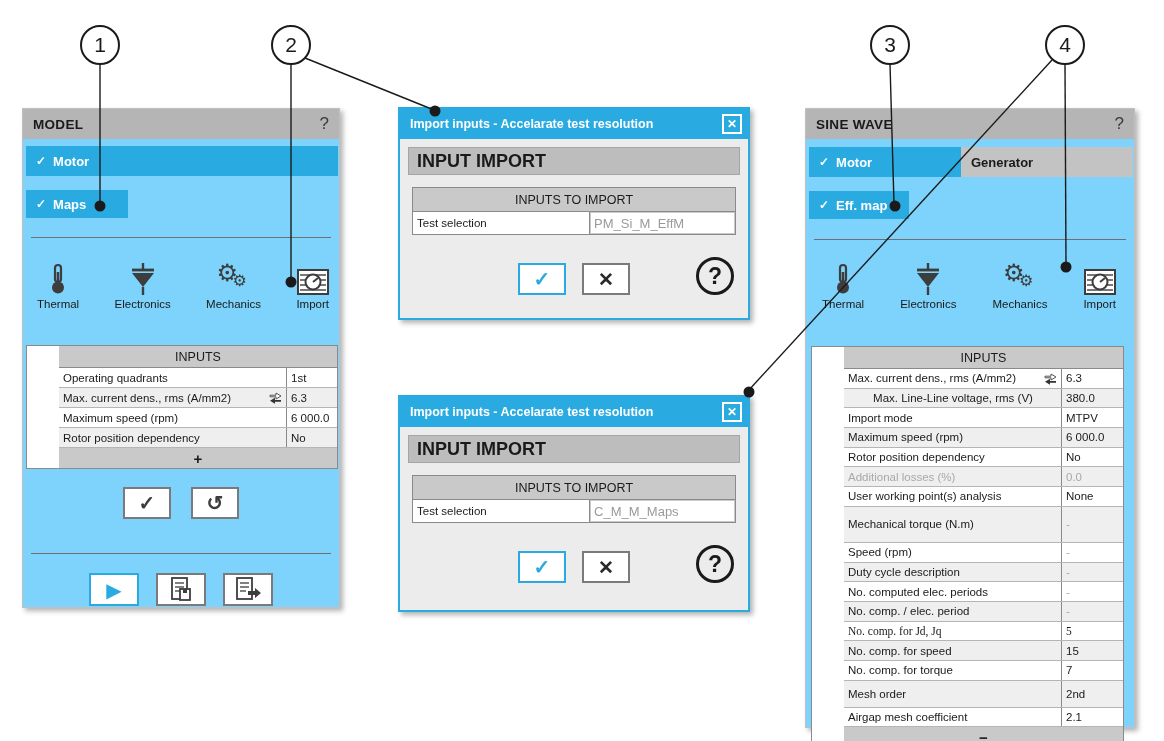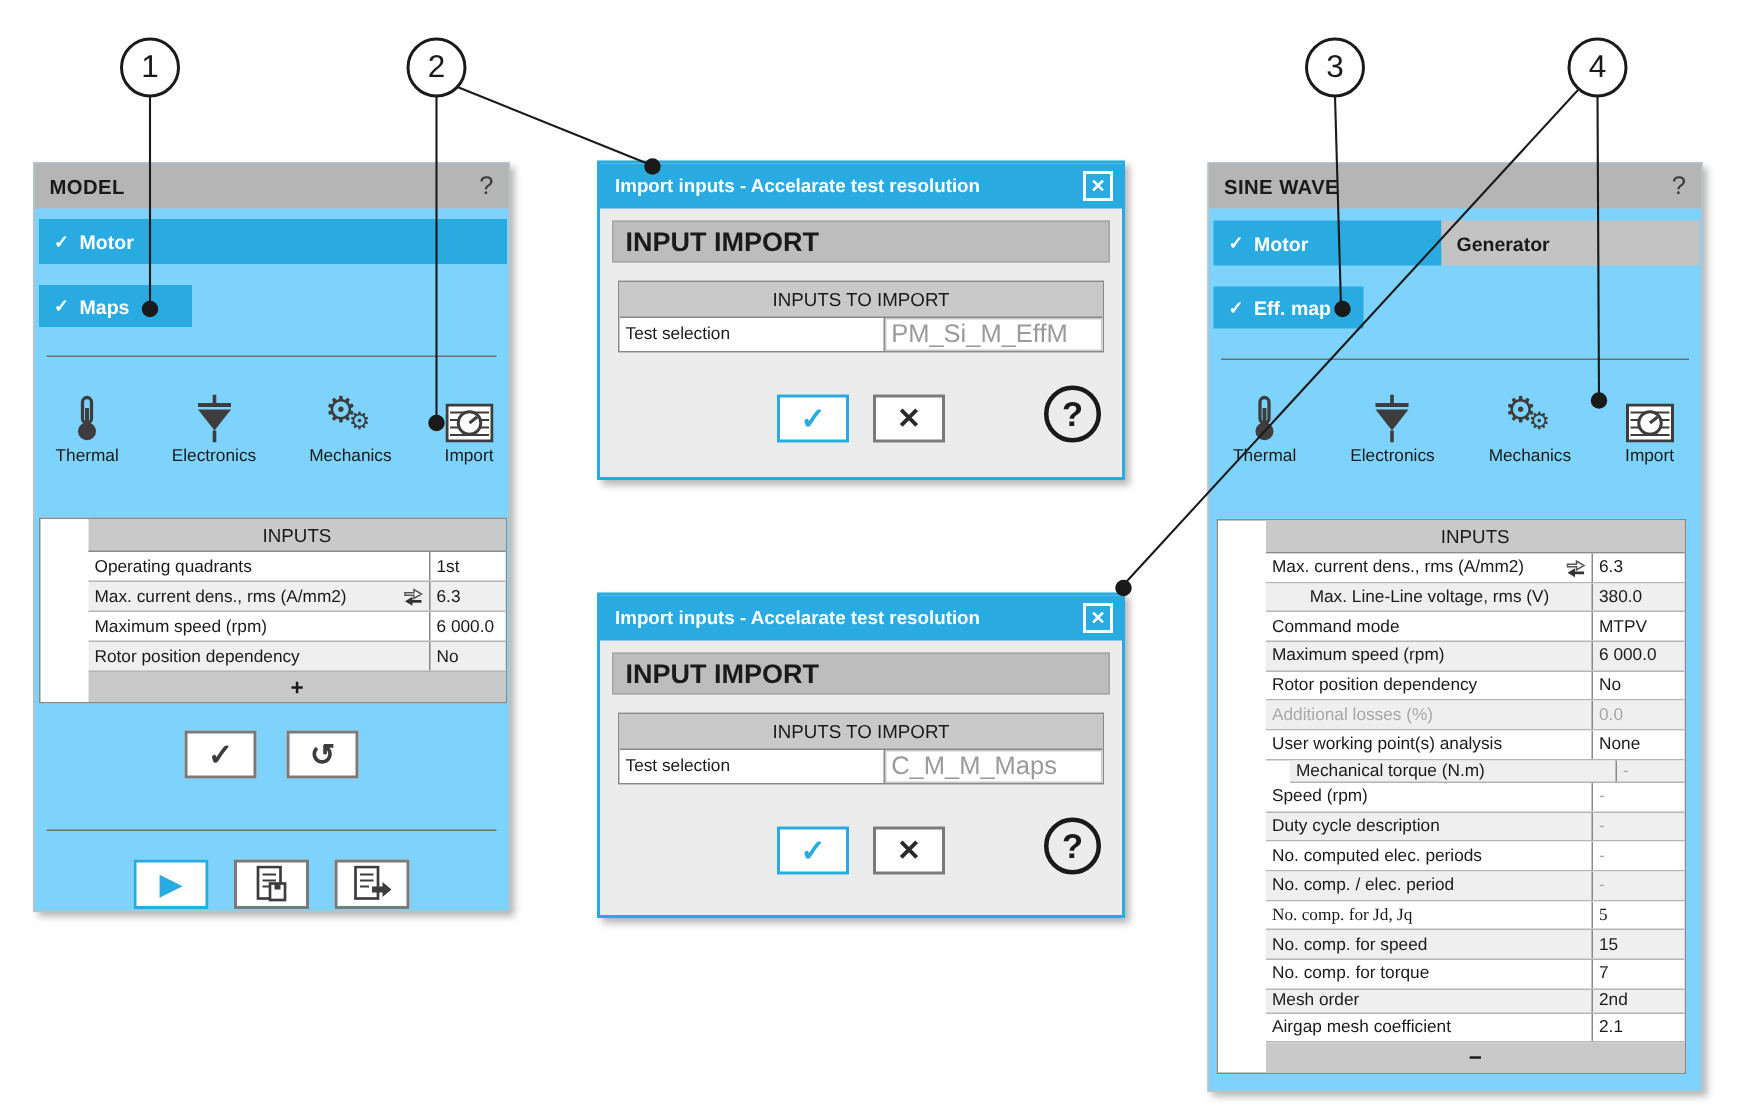--- a/index.html
+++ b/index.html
@@ -104,21 +104,21 @@
   }
   .dialog-section {
     margin:8px 8px 0; height:28px; background:#bdbdbd; display:flex; align-items:center;
     padding:0 8px; font-weight:bold; font-size:18px; border:1px solid #a5a5a5;
   }
   .dialog-table { margin:12px 12px 0; border:1px solid #8a8a8a; background:#fff; }
   .dialog-table .itable-header { height:24px; }
   .dialog-trow { display:flex; height:22px; }
   .dialog-trow .tlabel { width:55%; border-right:1px solid #8a8a8a; }
   .dialog-value {
-    flex:1; display:flex; align-items:center; padding:0 4px; font-size:17px;
+    flex:1; display:flex; align-items:center; padding:0 4px; font-size:13px;
     color:#9a9a9a; background:#fff; box-shadow:inset 0 0 0 1px #c9c9c9;
   }
   .dialog-actions { position:relative; margin-top:28px; height:44px; }
   .dialog-actions .pair { display:flex; justify-content:center; gap:16px; }
 </style>
 </head>
 <body>
 
 <div class="canvas">
 
@@ -429,21 +429,21 @@
         <div class="tvalue">6.3</div>
       </div>
       <div class="trow shade" style="height:19.7px;text-align:center;">
         <div class="tlabel" style="width:218px;">
             <span class="lbl-text">Max. Line-Line voltage, rms (V)</span>
           </div>
         <div class="tvalue">380.0</div>
       </div>
       <div class="trow" style="height:19.7px;">
         <div class="tlabel" style="width:218px;">
-            <span class="lbl-text">Command mode</span>
+            <span class="lbl-text">Import mode</span>
           </div>
         <div class="tvalue">MTPV</div>
       </div>
       <div class="trow shade" style="height:19.7px;">
         <div class="tlabel" style="width:218px;">
             <span class="lbl-text">Maximum speed (rpm)</span>
           </div>
         <div class="tvalue">6 000.0</div>
       </div>
       <div class="trow" style="height:19.7px;">
@@ -457,21 +457,21 @@
             <span class="lbl-text">Additional losses (%)</span>
           </div>
         <div class="tvalue">0.0</div>
       </div>
       <div class="trow" style="height:19.7px;">
         <div class="tlabel" style="width:218px;">
             <span class="lbl-text">User working point(s) analysis</span>
           </div>
         <div class="tvalue">None</div>
       </div>
-      <div class="trow shade" style="height:15px;margin-left:16px;">
+      <div class="trow shade" style="height:36px;">
         <div class="tlabel" style="width:218px;">
             <span class="lbl-text">Mechanical torque (N.m)</span>
           </div>
         <div class="tvalue dim">-</div>
       </div>
       <div class="trow" style="height:19.7px;justify-content:space-between;">
         <div class="tlabel" style="width:218px;">
             <span class="lbl-text">Speed (rpm)</span>
           </div>
         <div class="tvalue dim">-</div>
@@ -505,21 +505,21 @@
             <span class="lbl-text">No. comp. for speed</span>
           </div>
         <div class="tvalue">15</div>
       </div>
       <div class="trow" style="height:19.7px;">
         <div class="tlabel" style="width:218px;">
             <span class="lbl-text">No. comp. for torque</span>
           </div>
         <div class="tvalue">7</div>
       </div>
-      <div class="trow shade" style="height:16px;">
+      <div class="trow shade" style="height:27px;">
         <div class="tlabel" style="width:218px;">
             <span class="lbl-text">Mesh order</span>
           </div>
         <div class="tvalue">2nd</div>
       </div>
       <div class="trow" style="height:19.7px;">
         <div class="tlabel" style="width:218px;">
             <span class="lbl-text">Airgap mesh coefficient</span>
           </div>
         <div class="tvalue">2.1</div>

